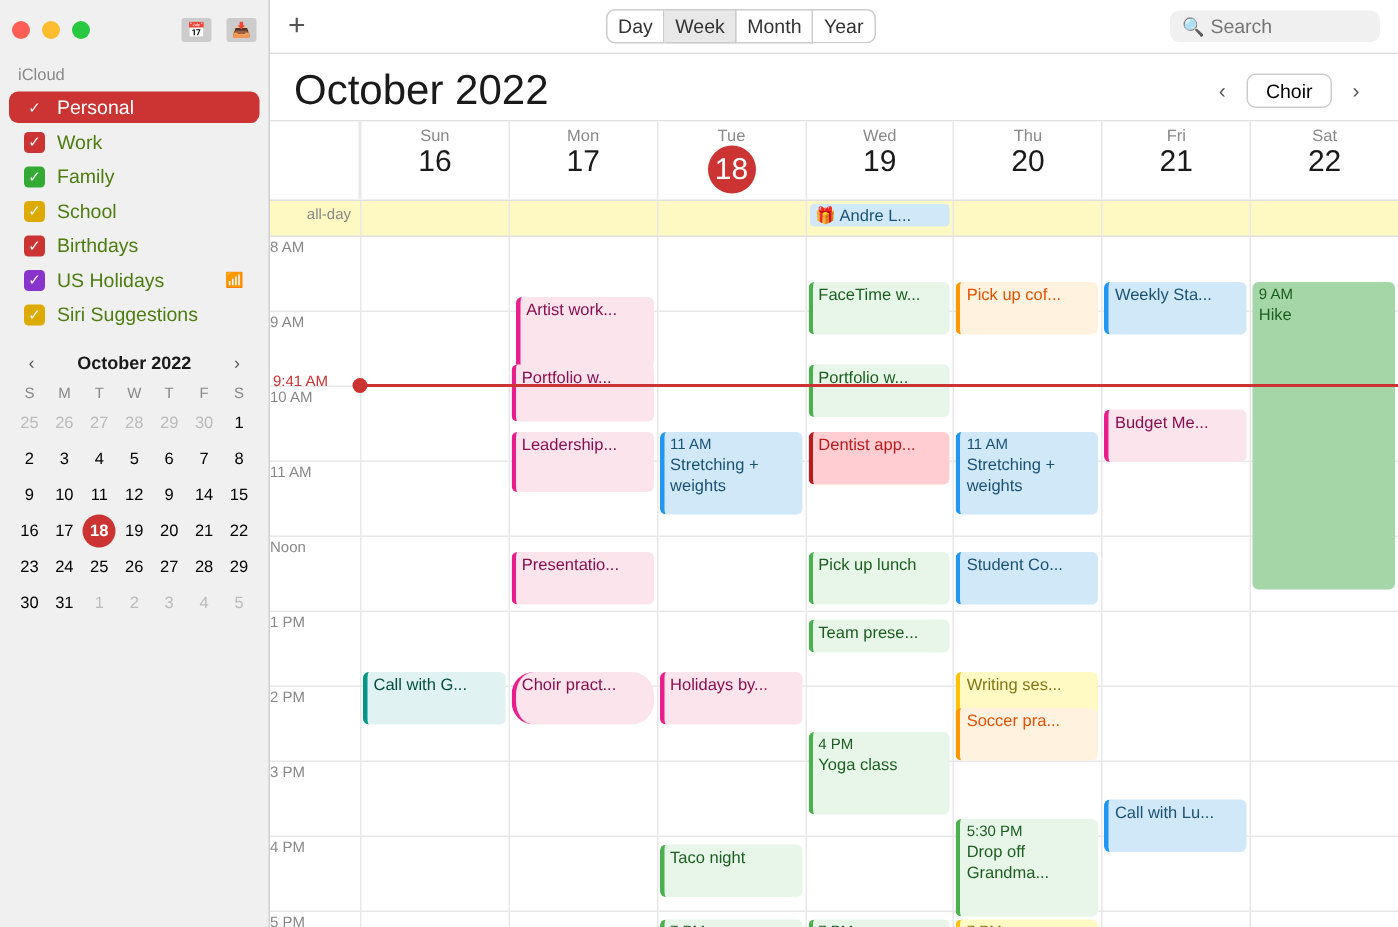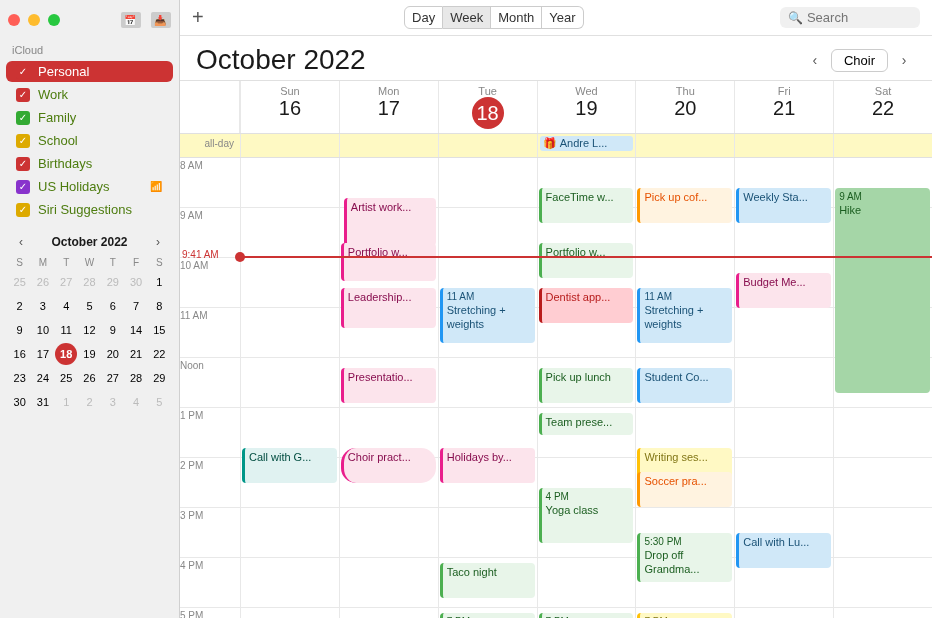--- a/index.html
+++ b/index.html
@@ -646,21 +646,21 @@
           </div>
           <div class="event-block ev-blue" style="top:210px;left:2px;right:2px;height:35px;">
             <span class="ev-title">Student Co...</span>
           </div>
           <div class="event-block ev-yellow" style="top:290px;left:2px;right:2px;height:35px;">
             <span class="ev-title">Writing ses...</span>
           </div>
           <div class="event-block ev-orange" style="top:314px;left:2px;right:2px;height:35px;">
             <span class="ev-title">Soccer pra...</span>
           </div>
-          <div class="event-block ev-green" style="top:375px;left:2px;right:2px;height:49px;">
+          <div class="event-block ev-green" style="top:388px;left:2px;right:2px;height:65px;">
             <span class="ev-time">5:30 PM</span>
             <span class="ev-title">Drop off Grandma...</span>
           </div>
           <div class="event-block ev-yellow" style="top:455px;left:2px;right:2px;height:35px;">
             <span class="ev-time">7 PM</span>
 
           </div>
         </div>
 
         <div style="position:relative;">

